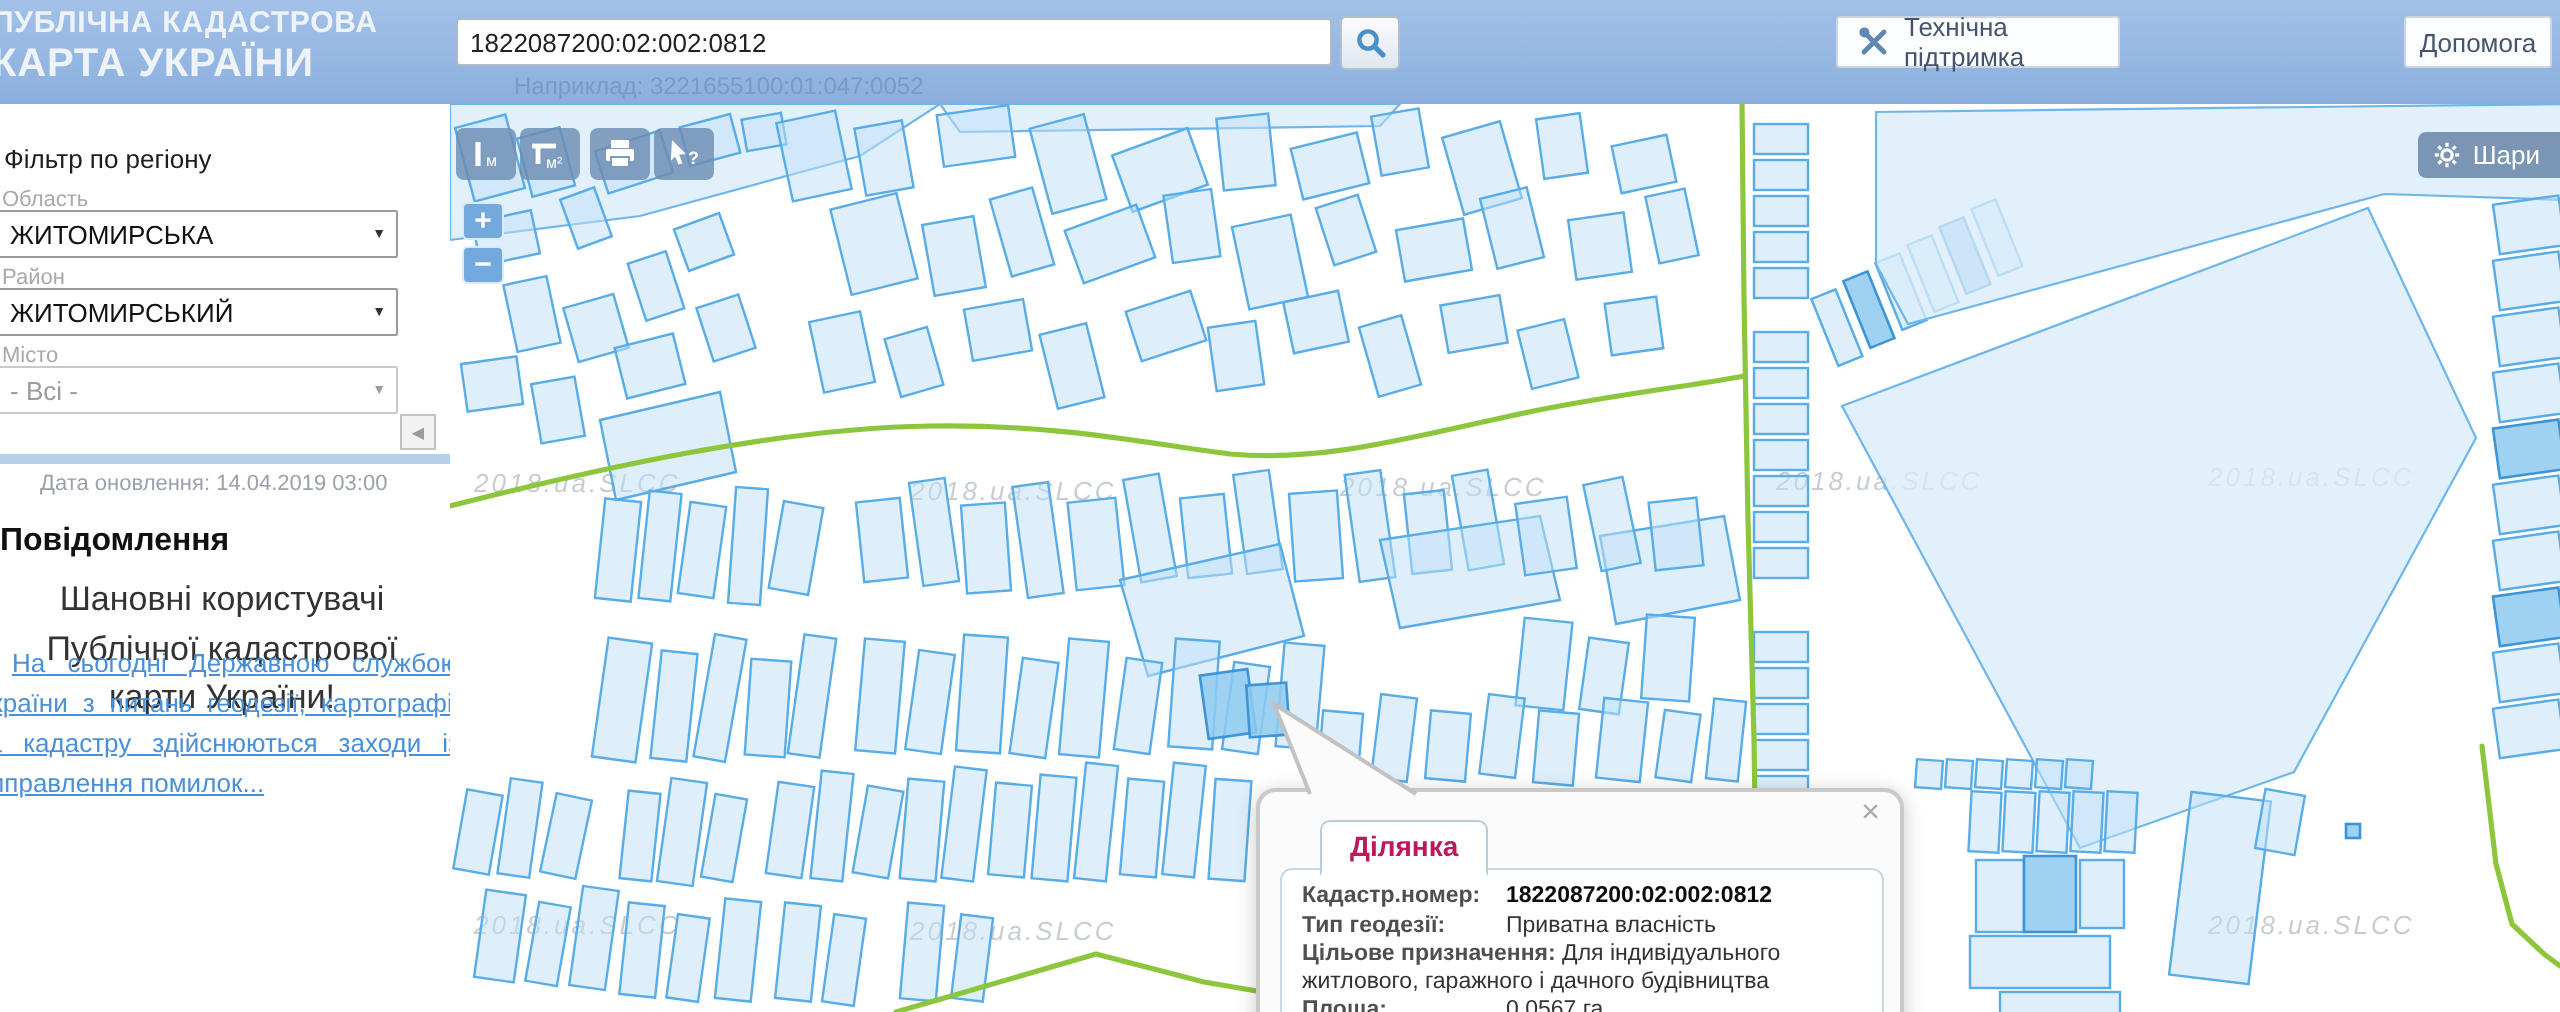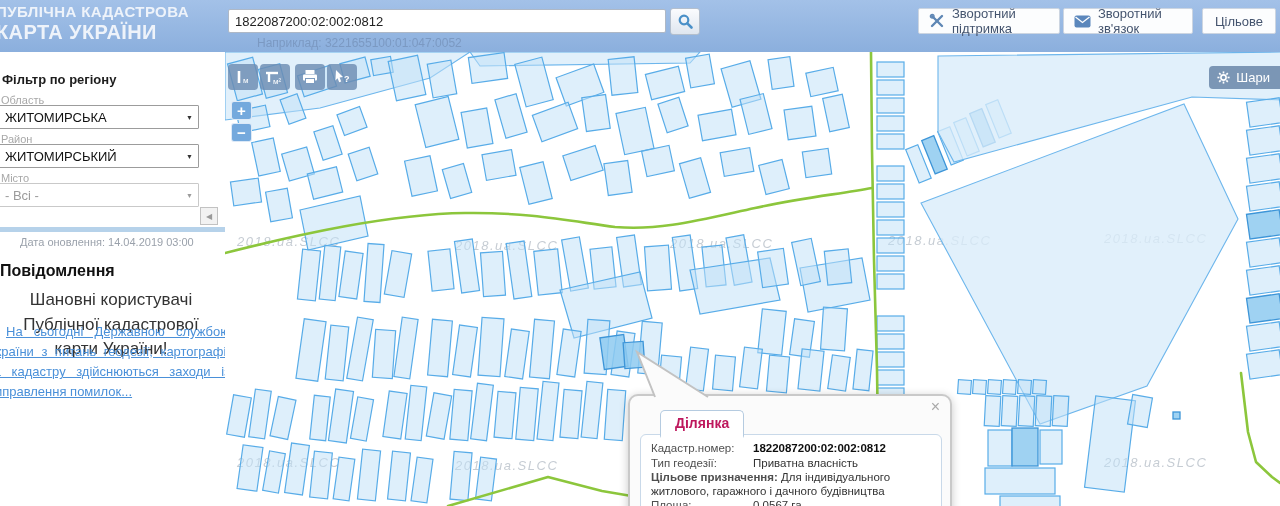--- a/index.html
+++ b/index.html
@@ -23,21 +23,21 @@
   .hdr-btn { position:absolute; top:8px; height:26px; background:#fcfdfe; border:1px solid #ccd5e1;
              border-radius:2px; font-size:13px; color:#44546e; display:flex; align-items:center;
              justify-content:center; gap:7px; cursor:pointer; padding:0 10px; }
   .hdr-btn svg { flex:0 0 auto; }
   .btn-support { right:220px; width:142px; }
   .btn-feedback { right:87px; width:130px; }
   .btn-help { right:4px; width:74px; }
 
   
   .sidebar { position:absolute; left:0; top:52px; width:225px; height:454px; background:#fff; overflow:hidden; z-index:10; }
-  .filter-title { position:absolute; left:2px; top:20px; font-size:13px; font-weight:700; color:#1d1d1d; }
+  .filter-title { position:absolute; left:2px; top:20px; font-size:13px; font-weight:400; color:#1d1d1d; }
   .fld-label { position:absolute; left:1px; font-size:11px; color:#a8a8a8; }
   .sel { position:absolute; left:-2px; width:201px; height:24px; background:#fff; border:1px solid #9c9c9c;
          border-radius:1px; font-size:13px; color:#111; display:flex; align-items:center; padding:0 18px 0 6px; cursor:pointer; }
   .sel .arr { position:absolute; right:5px; top:8px; font-size:7px; color:#333; }
   .sel.disabled { border-color:#c9c9c9; color:#9b9b9b; }
   .sel.disabled .arr { color:#9b9b9b; }
   .collapse-btn { position:absolute; left:200px; top:155px; width:18px; height:18px; background:#f2f2f2;
                   border:1px solid #c2c2c2; color:#9a9a9a; font-size:8px; display:flex; align-items:center;
                   justify-content:center; cursor:pointer; }
   .side-divider { position:absolute; left:0; top:175px; width:225px; height:5px; background:#b6d2ea; }
@@ -70,21 +70,21 @@
            border:2px solid #c9c9c9; border-radius:10px; box-shadow:0 2px 10px rgba(0,0,0,.22); z-index:30; }
   .popup-callout { position:absolute; left:622px; top:344px; z-index:31; pointer-events:none; }
   .popup-tab { position:absolute; left:30px; top:14px; padding:4px 14px 5px; background:#fff;
                border:1px solid #b5cbe0; border-bottom:2px solid #fff; border-radius:5px 5px 0 0;
                font-size:14px; font-weight:700; color:#be185d; z-index:2; cursor:pointer; }
   .popup-close { position:absolute; right:10px; top:3px; font-size:16px; color:#a9a9a9; cursor:pointer; line-height:1; }
   .popup-panel { position:absolute; left:10px; right:8px; top:38px; height:90px; background:#fff;
                  border:1px solid #c9d9e9; border-radius:6px; padding:7px 10px; font-size:11.5px;
                  line-height:13.5px; color:#333; }
   .prow { margin-bottom:1px; }
-  .lbl { display:inline-block; width:102px; font-weight:400; color:#4f4f4f; vertical-align:top; }
+  .lbl { display:inline-block; width:102px; font-weight:700; color:#4f4f4f; vertical-align:top; }
   .lbl-inline { font-weight:700; color:#4f4f4f; }
   .val-bold { font-weight:700; color:#0d0d0d; }
 </style>
 </head>
 <body>
 
 <div id="app">
 
   <div class="map">
     <svg class="mapcanvas" width="1055" height="454" viewBox="225 52 1055 454" xmlns="http://www.w3.org/2000/svg">
@@ -371,31 +371,24 @@
       </svg>
     </div>
     <div class="search-hint">Наприклад: 3221655100:01:047:0052</div>
 
     <div class="hdr-btn btn-support">
       <svg width="16" height="16" viewBox="0 0 16 16">
         <line x1="3" y1="13" x2="13" y2="3" stroke="#5f87b5" stroke-width="2.4" stroke-linecap="round"></line>
         <line x1="3" y1="3" x2="13" y2="13" stroke="#5f87b5" stroke-width="2.4" stroke-linecap="round"></line>
         <circle cx="3.2" cy="3.2" r="1.8" fill="none" stroke="#5f87b5" stroke-width="1.4"></circle>
       </svg>
-      <span>Зворотний підтримка</span>
-    </div>
-    <div class="hdr-btn btn-feedback">
-      <svg width="17" height="13" viewBox="0 0 17 13">
-        <rect x="0.5" y="0.5" width="16" height="12" rx="2" fill="#5b87bc"></rect>
-        <polyline points="1.5,2 8.5,7.5 15.5,2" fill="none" stroke="#fff" stroke-width="1.3"></polyline>
-      </svg>
-      <span>Зворотний зв'язок</span>
+      <span>Технічна підтримка</span>
     </div>
     <div class="hdr-btn btn-help">
-      <span>Цільове</span>
+      <span>Допомога</span>
     </div>
   </div>
 
   <div class="sidebar">
     <div class="filter-title">Фільтр по регіону</div>
 
     <div class="fld-label" style="top:42px">Область</div>
     <div class="sel" style="top:53px">
       <span>ЖИТОМИРСЬКА</span>
       <span class="arr">▼</span>

